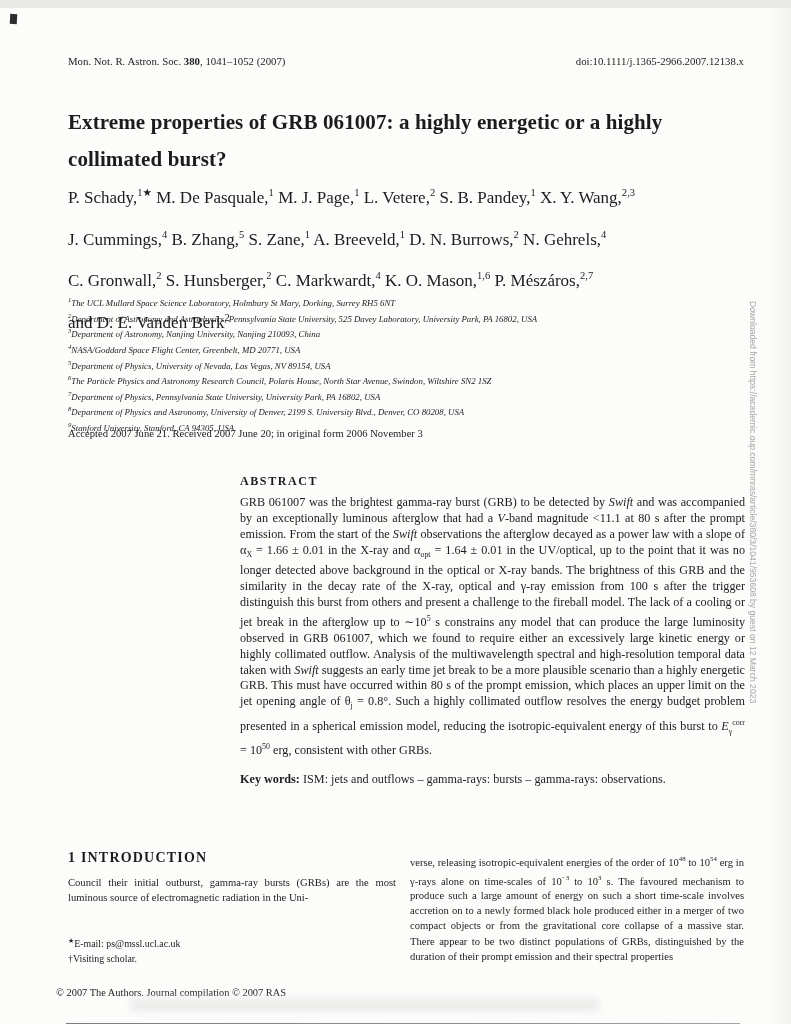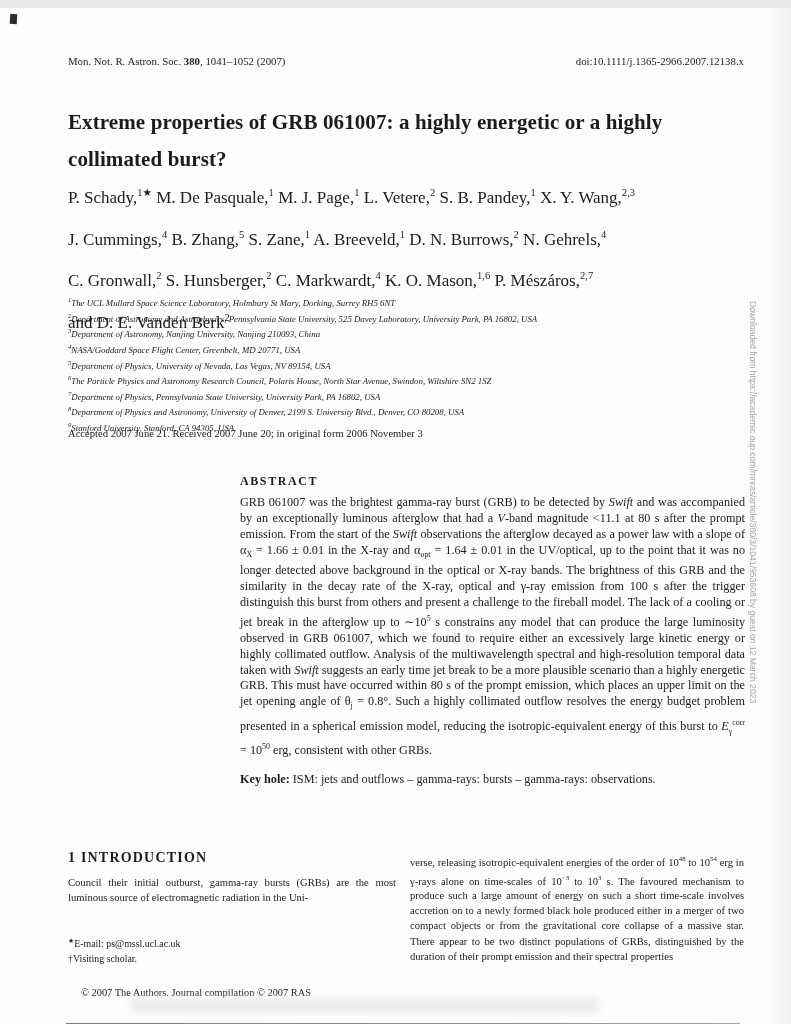--- a/index.html
+++ b/index.html
@@ -68,21 +68,21 @@
   .body-par {
     font-size: 10.6px; line-height: 15.1px; text-align: justify;
   }
   .col-left .body-par { margin-top: 9px; }
   .body-par sup { font-size: 0.65em; }
 
   .footnotes { left: 68px; top: 925px; width: 328px;
     font-size: 9.9px; line-height: 15px; }
   .footnotes sup { font-size: 0.7em; }
 
-  .copyright { left: 81px; top: 979px; width: 500px; font-size: 10.4px; }
+  .copyright { left: 56px; top: 979px; width: 500px; font-size: 10.4px; }
 
   .watermark {
     left: 748px; top: 293px; height: 470px;
     writing-mode: vertical-rl; text-orientation: mixed;
     font-family: "Liberation Sans", "DejaVu Sans", sans-serif;
     font-size: 8.6px; color: #a6a6a6; white-space: nowrap;
   }
 
   .scan-smudge {
     left: 130px; top: 990px; width: 470px; height: 14px;
@@ -126,21 +126,21 @@
     <div class="affiliation-line"><sup>7</sup>Department of Physics, Pennsylvania State University, University Park, PA 16802, USA</div>
     <div class="affiliation-line"><sup>8</sup>Department of Physics and Astronomy, University of Denver, 2199 S. University Blvd., Denver, CO 80208, USA</div>
     <div class="affiliation-line"><sup>9</sup>Stanford University, Stanford, CA 94305, USA</div>
   </div>
 
   <div class="abs dates">Accepted 2007 June 21. Received 2007 June 20; in original form 2006 November 3</div>
 
   <div class="abs abstract">
     <div class="abstract-heading">ABSTRACT</div>
     <div class="abstract-body">GRB 061007 was the brightest gamma-ray burst (GRB) to be detected by <i>Swift</i> and was accompanied by an exceptionally luminous afterglow that had a <i>V</i>-band magnitude &lt;11.1 at 80 s after the prompt emission. From the start of the <i>Swift</i> observations the afterglow decayed as a power law with a slope of α<sub>X</sub> = 1.66 ± 0.01 in the X-ray and α<sub>opt</sub> = 1.64 ± 0.01 in the UV/optical, up to the point that it was no longer detected above background in the optical or X-ray bands. The brightness of this GRB and the similarity in the decay rate of the X-ray, optical and γ-ray emission from 100 s after the trigger distinguish this burst from others and present a challenge to the fireball model. The lack of a cooling or jet break in the afterglow up to ∼10<sup>5</sup> s constrains any model that can produce the large luminosity observed in GRB 061007, which we found to require either an excessively large kinetic energy or highly collimated outflow. Analysis of the multiwavelength spectral and high-resolution temporal data taken with <i>Swift</i> suggests an early time jet break to be a more plausible scenario than a highly energetic GRB. This must have occurred within 80 s of the prompt emission, which places an upper limit on the jet opening angle of θ<sub>j</sub> = 0.8°. Such a highly collimated outflow resolves the energy budget problem presented in a spherical emission model, reducing the isotropic-equivalent energy of this burst to <i>E</i><sub>γ</sub><sup>corr</sup> = 10<sup>50</sup> erg, consistent with other GRBs.</div>
-    <div class="keywords"><span class="kw-label">Key hole:</span><span> ISM: jets and outflows – gamma-rays: bursts – gamma-rays: observations.</span></div>
+    <div class="keywords"><span class="kw-label">Key words:</span><span> ISM: jets and outflows – gamma-rays: bursts – gamma-rays: observations.</span></div>
   </div>
 
   <div class="abs col-left">
     <div class="section-heading">1 INTRODUCTION</div>
     <div class="body-par">Council their initial outburst, gamma-ray bursts (GRBs) are the most luminous source of electromagnetic radiation in the Uni-</div>
   </div>
 
   <div class="abs col-right">
     <div class="body-par">verse, releasing isotropic-equivalent energies of the order of 10<sup>48</sup> to 10<sup>54</sup> erg in γ-rays alone on time-scales of 10<sup>−3</sup> to 10<sup>3</sup> s. The favoured mechanism to produce such a large amount of energy on such a short time-scale involves accretion on to a newly formed black hole produced either in a merger of two compact objects or from the gravitational core collapse of a massive star. There appear to be two distinct populations of GRBs, distinguished by the duration of their prompt emission and their spectral properties</div>
   </div>

